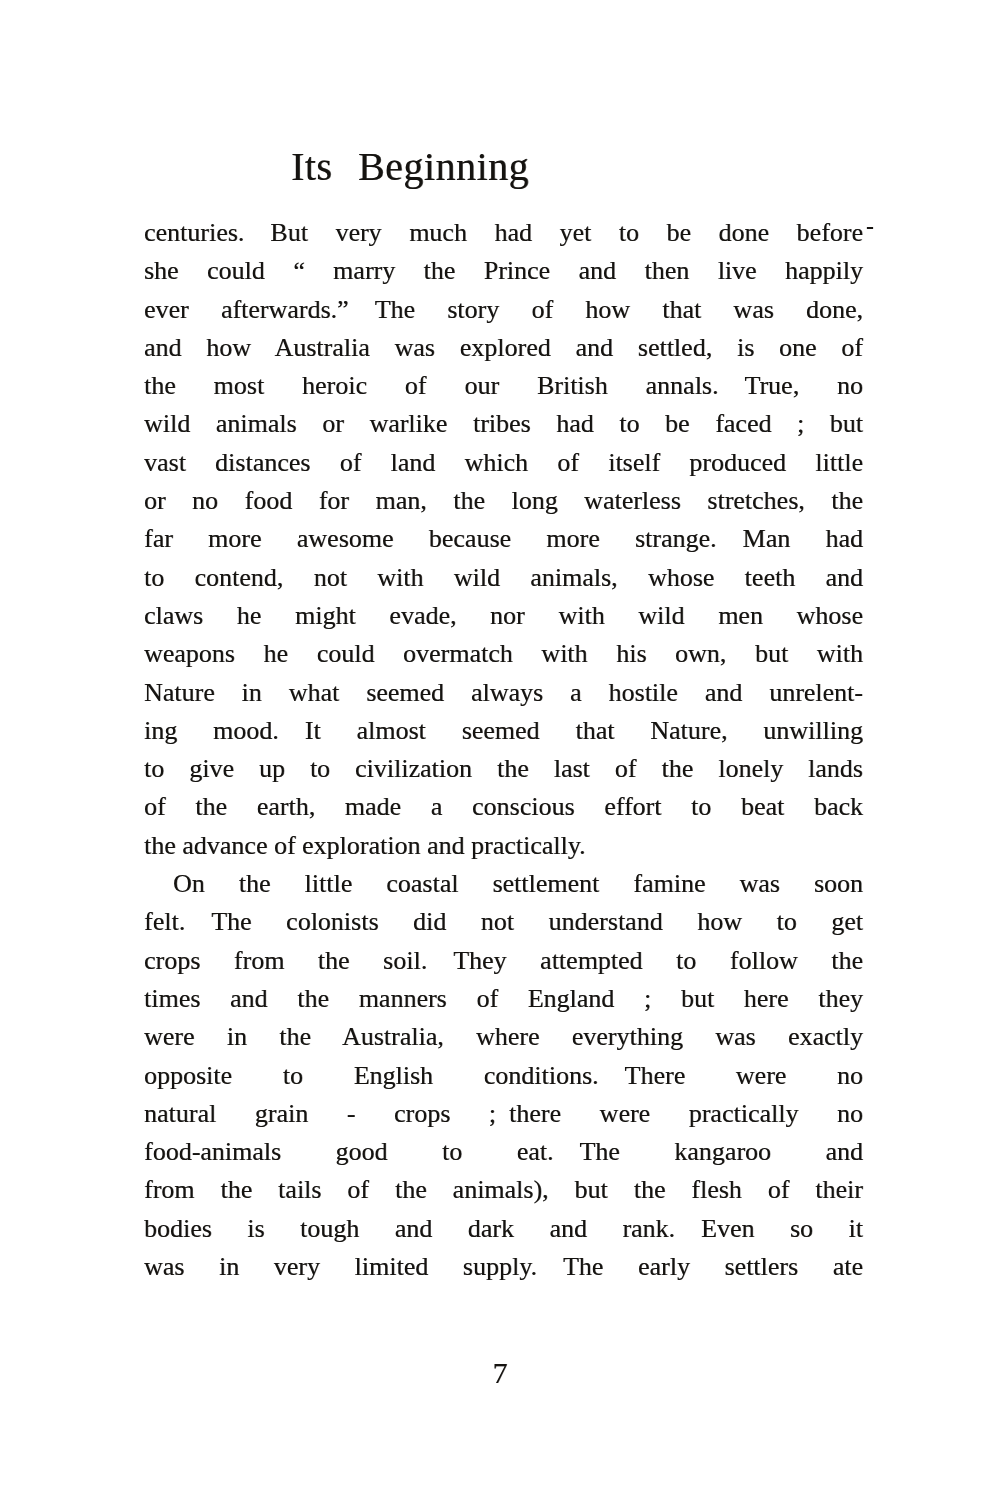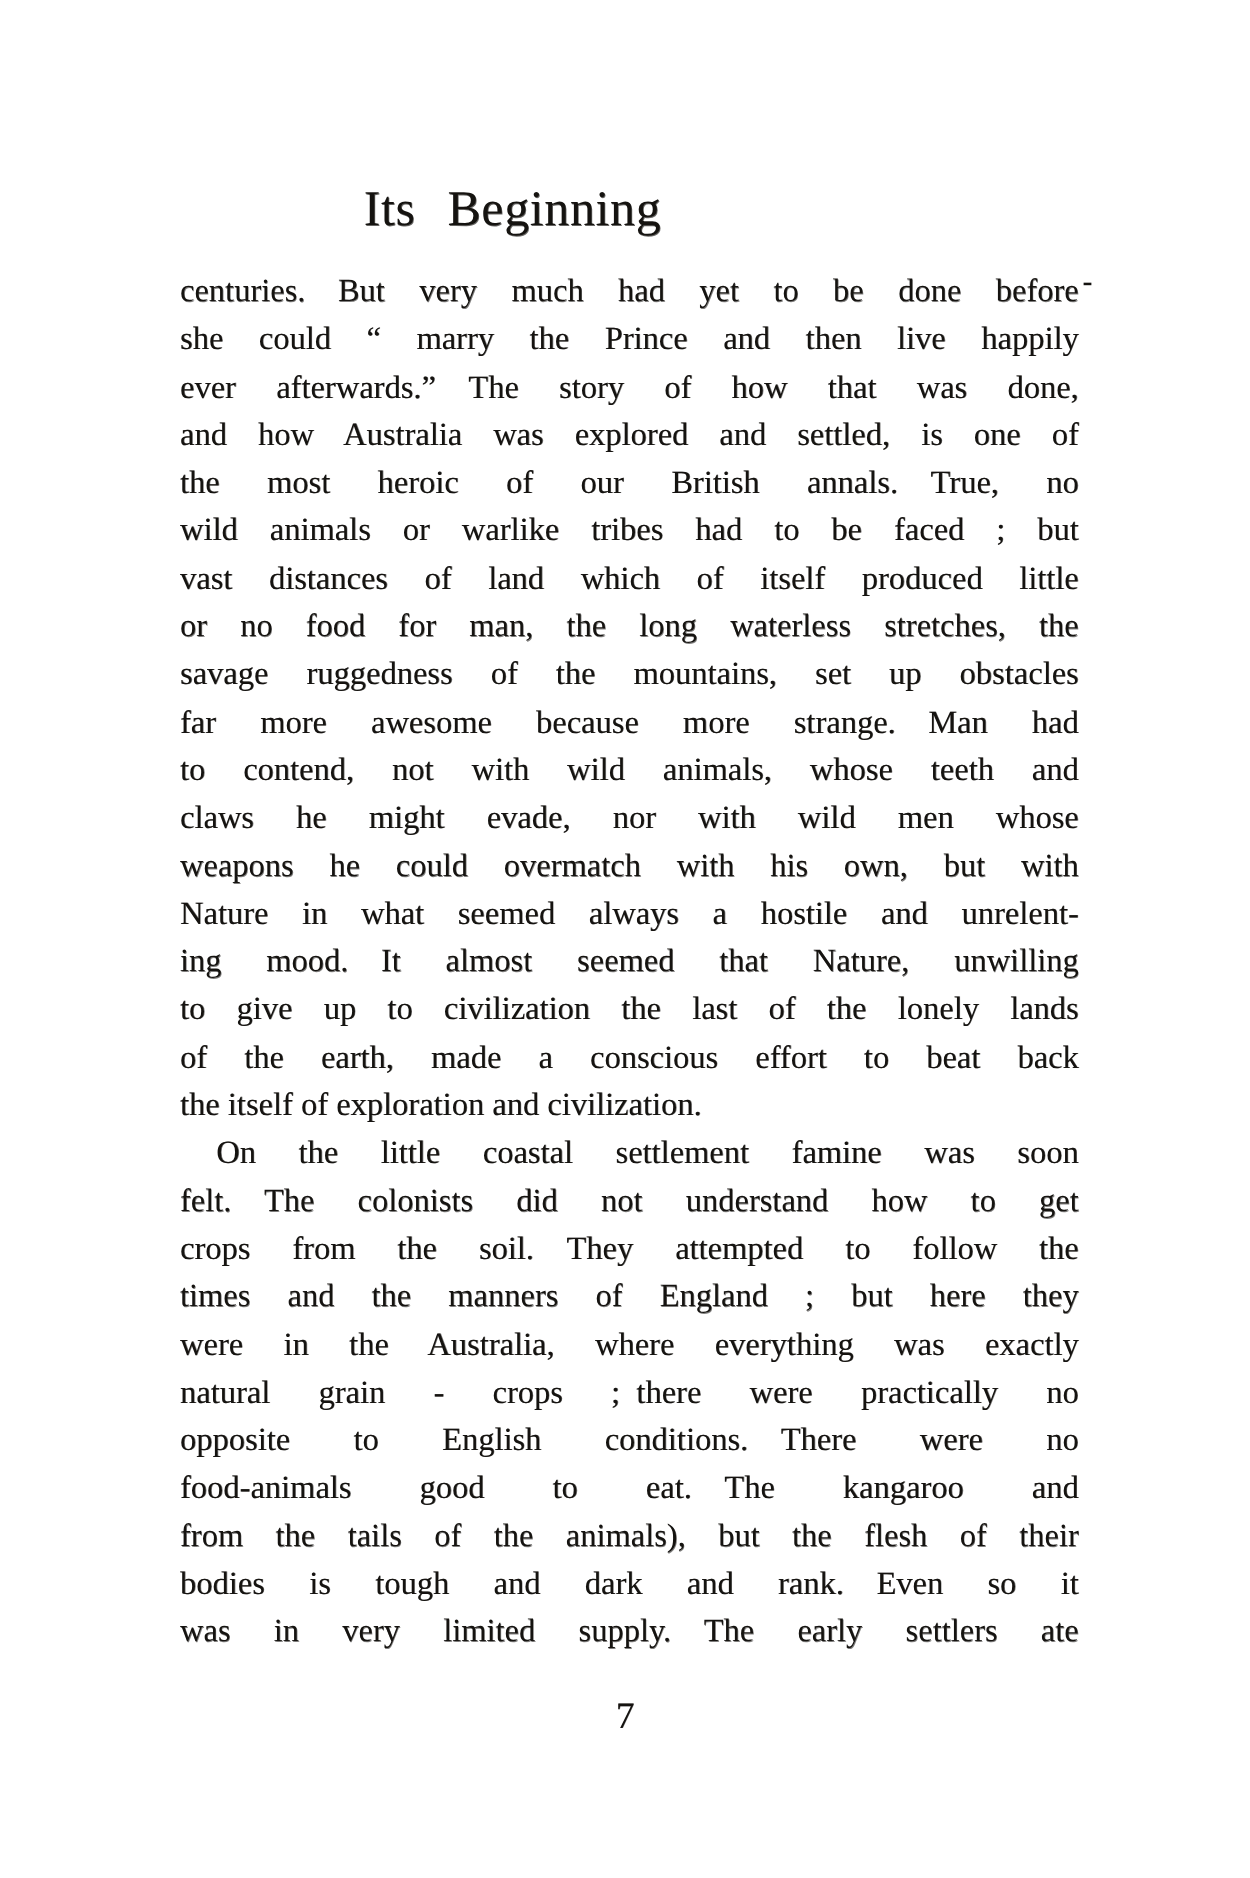--- a/index.html
+++ b/index.html
@@ -61,36 +61,35 @@
 
 <div class="body-text">
   <div class="line">centuries. But very much had yet to be done before</div>
   <div class="line">she could “ marry the Prince and then live happily</div>
   <div class="line">ever afterwards.” The story of how that was done,</div>
   <div class="line">and how Australia was explored and settled, is one of</div>
   <div class="line">the most heroic of our British annals. True, no</div>
   <div class="line">wild animals or warlike tribes had to be faced ; but</div>
   <div class="line">vast distances of land which of itself produced little</div>
   <div class="line">or no food for man, the long waterless stretches, the</div>
-  <div class="line">savage ruggedness of the mountains, set up obstacles</div>
   <div class="line">far more awesome because more strange. Man had</div>
   <div class="line">to contend, not with wild animals, whose teeth and</div>
   <div class="line">claws he might evade, nor with wild men whose</div>
   <div class="line">weapons he could overmatch with his own, but with</div>
   <div class="line">Nature in what seemed always a hostile and unrelent-</div>
   <div class="line">ing mood. It almost seemed that Nature, unwilling</div>
   <div class="line">to give up to civilization the last of the lonely lands</div>
   <div class="line">of the earth, made a conscious effort to beat back</div>
-  <div class="line para-end">the itself of exploration and civilization.</div>
+  <div class="line para-end">the advance of exploration and practically.</div>
   <div class="line indent">On the little coastal settlement famine was soon</div>
   <div class="line">felt. The colonists did not understand how to get</div>
   <div class="line">crops from the soil. They attempted to follow the</div>
   <div class="line">times and the manners of England ; but here they</div>
   <div class="line">were in the Australia, where everything was exactly</div>
+  <div class="line">opposite to English conditions. There were no</div>
   <div class="line">natural grain - crops ; there were practically no</div>
-  <div class="line">opposite to English conditions. There were no</div>
   <div class="line">food-animals good to eat. The kangaroo and</div>
   <div class="line">from the tails of the animals), but the flesh of their</div>
   <div class="line">bodies is tough and dark and rank. Even so it</div>
   <div class="line">was in very limited supply. The early settlers ate</div>
 </div>
 
 <div class="page-number">7</div>
 
 </body></html>

